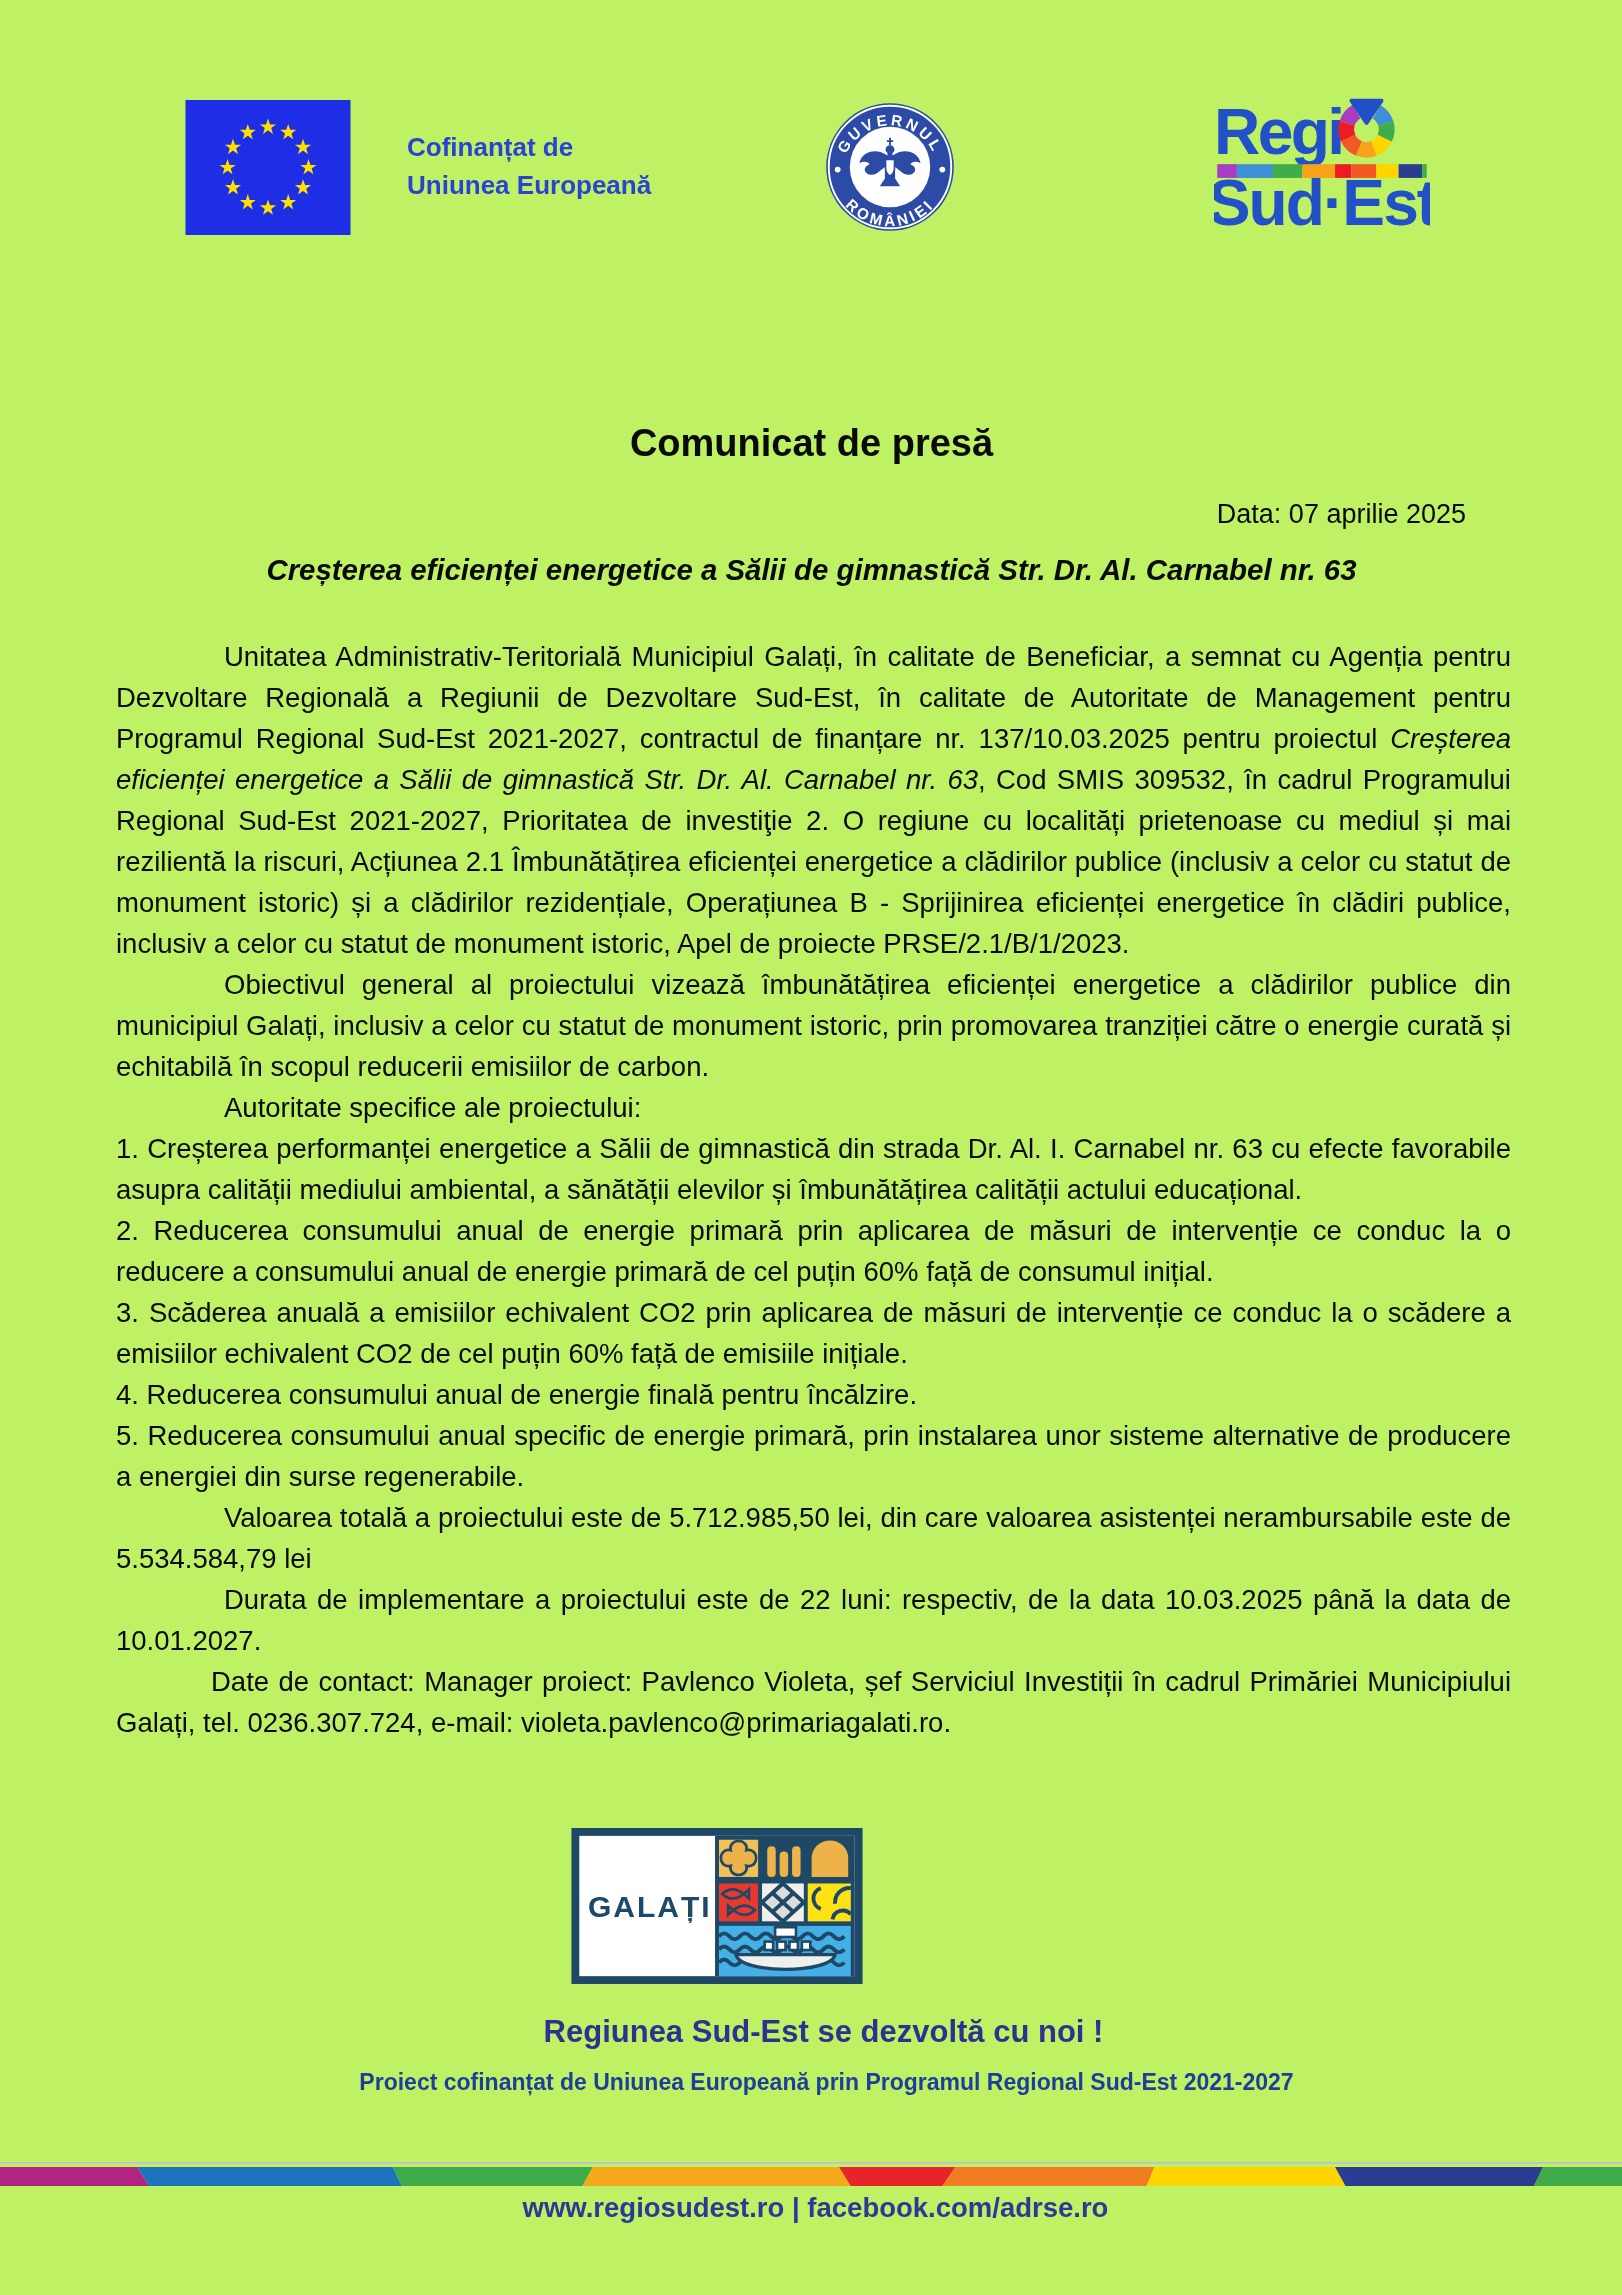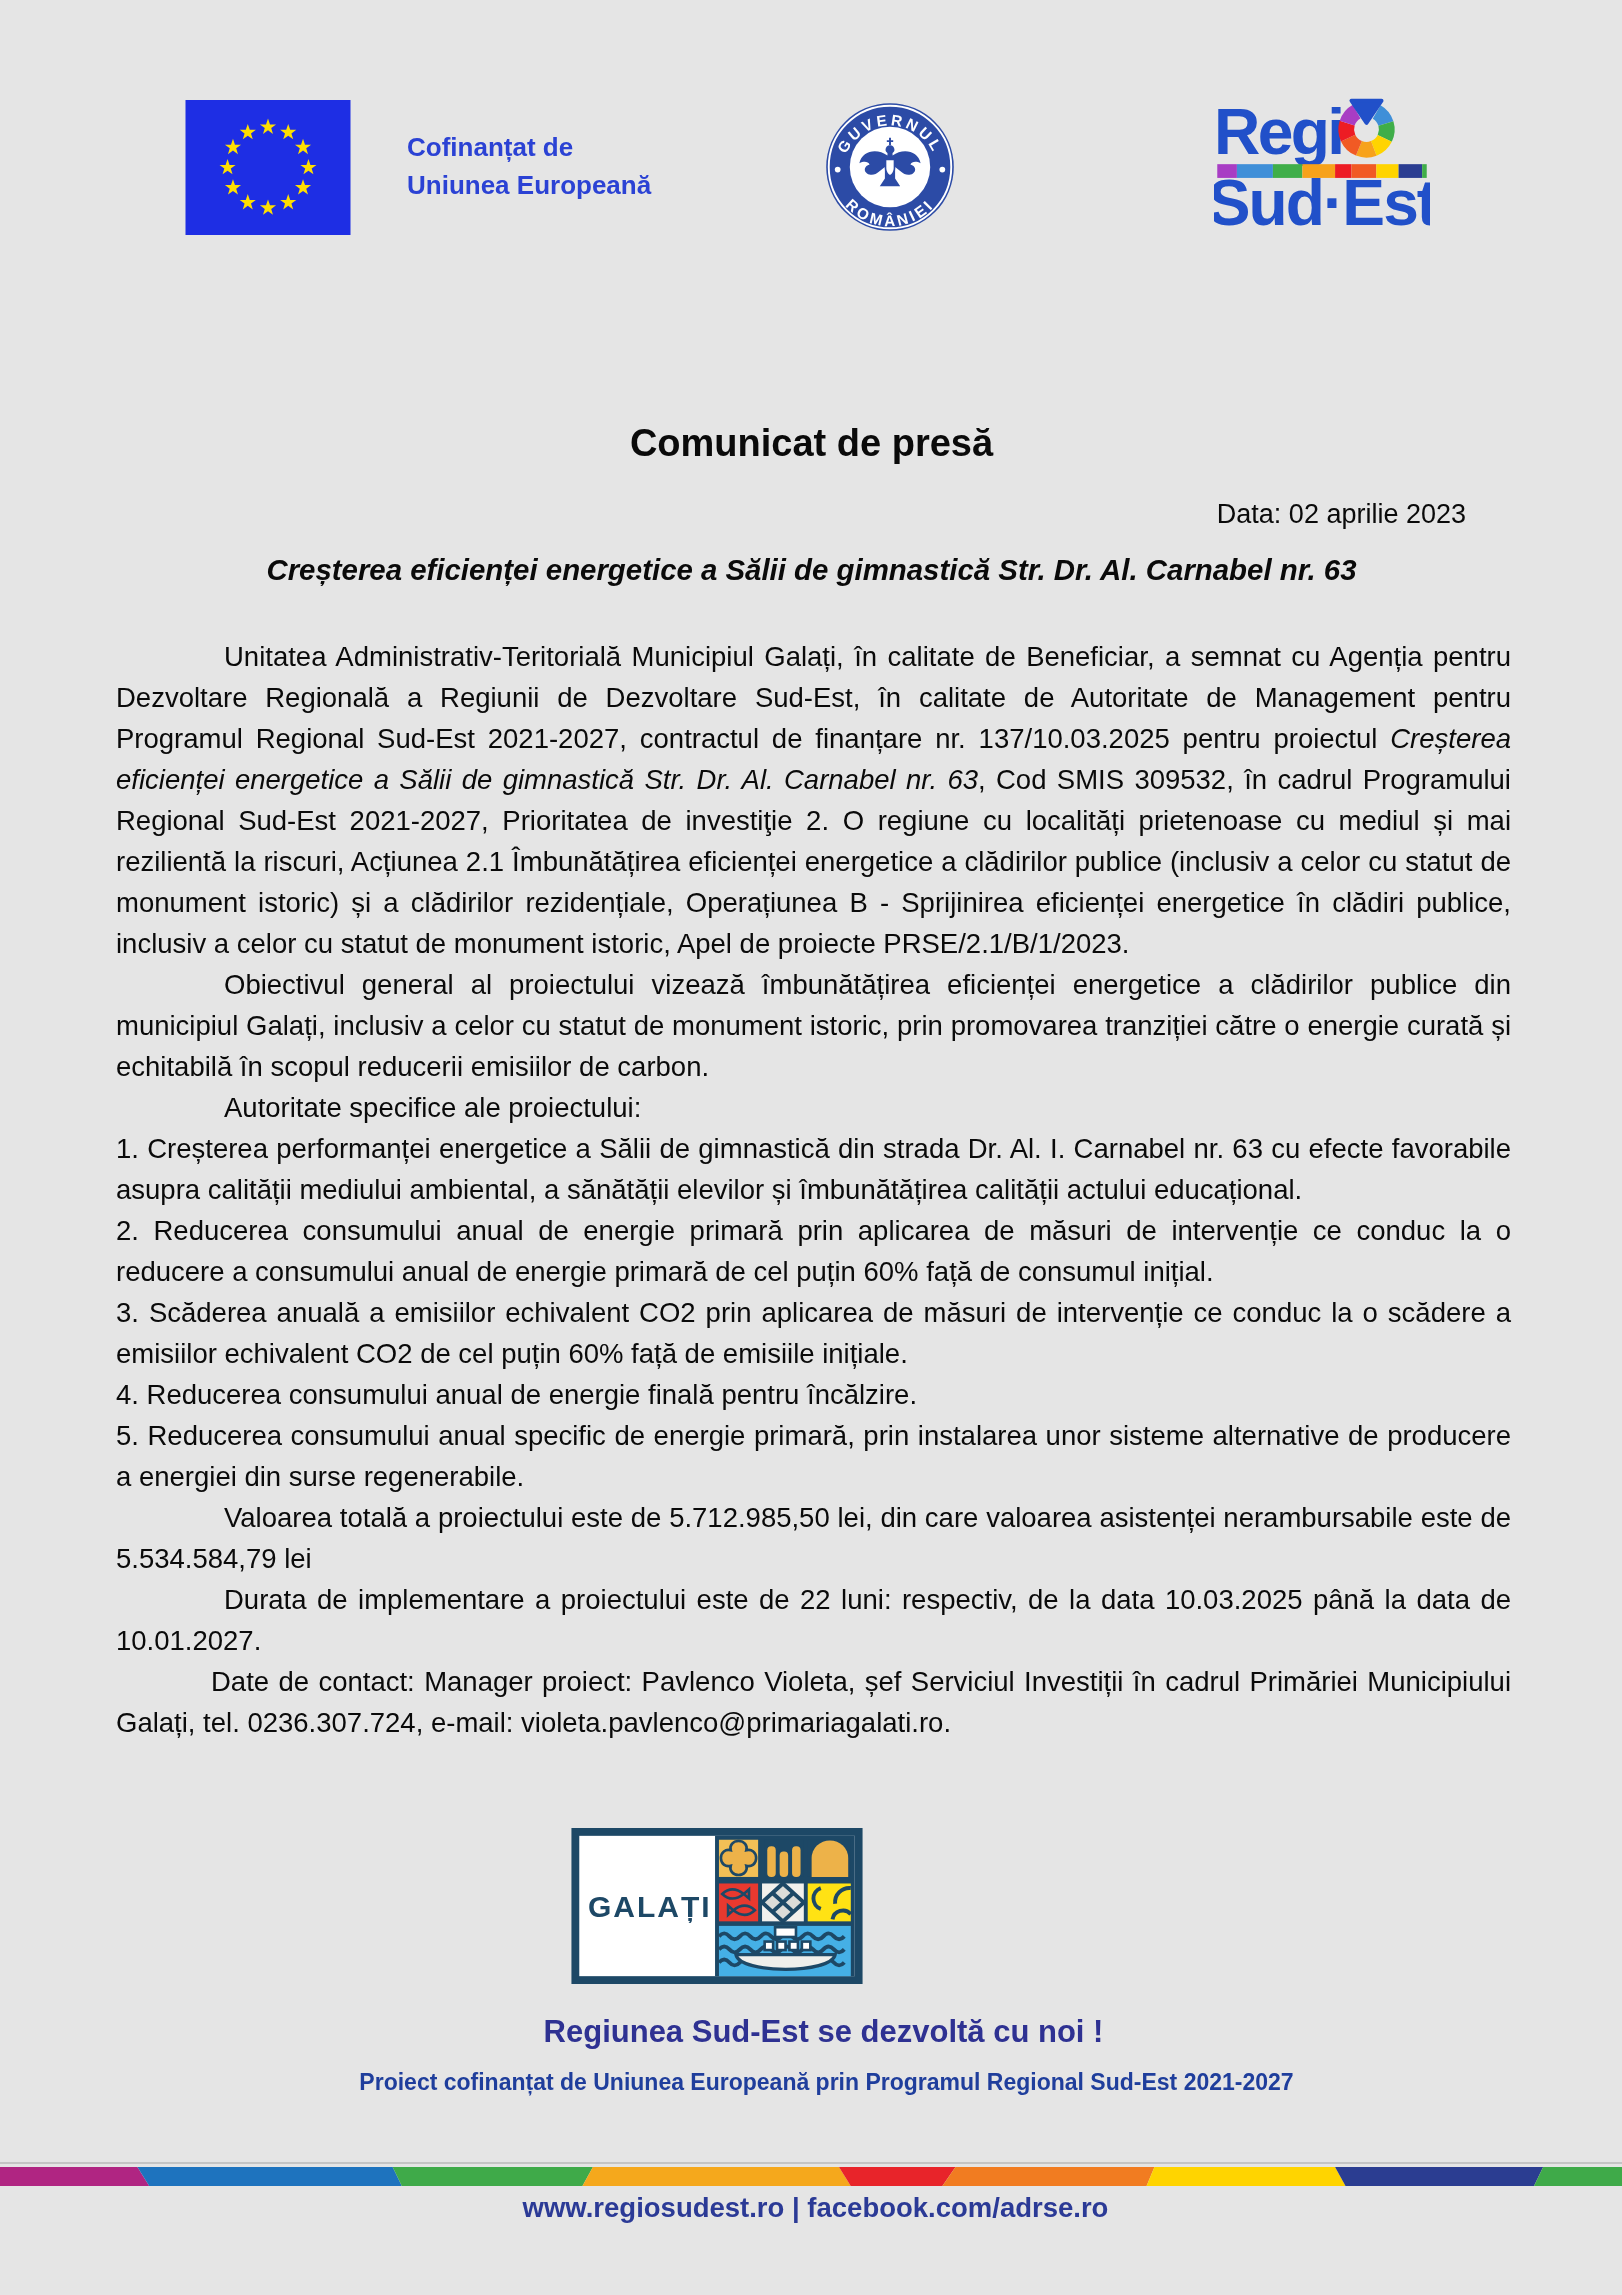--- a/index.html
+++ b/index.html
@@ -1,19 +1,19 @@
 <!DOCTYPE html>
 <html style="font-size:10.5px"><head>
 <meta charset="utf-8">
 <style>
   html,body{margin:0;padding:0;background:#9a9a9a;}
   .page{
     position:relative;
     width:1623px;height:2295px;
-    background:#e5e5e5;
+    background:#bef264;
     font-family:"Liberation Sans","DejaVu Sans",sans-serif;
     overflow:hidden;
     margin:0 auto;
   }
   
   .eu-flag{position:absolute;left:185px;top:100px;}
   .eu-label{
     position:absolute;left:407px;top:128px;
     font-size:26px;font-weight:bold;line-height:38px;
     color:#2b42d4;white-space:nowrap;
@@ -147,21 +147,21 @@
       <rect x="185" y="107" width="25" height="21" fill="#ed1c24"></rect>
       <rect x="210" y="107" width="38" height="21" fill="#f15a24"></rect>
       <rect x="248" y="107" width="34" height="21" fill="#ffd400"></rect>
       <rect x="282" y="107" width="36" height="21" fill="#2b3d91"></rect>
       <rect x="318" y="107" width="7" height="21" fill="#3fae49"></rect>
     </g>
     <text x="165" y="200" text-anchor="middle" font-size="98" font-weight="bold" letter-spacing="-3" fill="#2150c9">Sud·Est</text>
   </svg>
 
   <div class="doc-title">Comunicat de presă</div>
-  <div class="doc-date">Data: 02 aprilie 2023</div>
+  <div class="doc-date">Data: 07 aprilie 2025</div>
   <div class="doc-subtitle">Creșterea eficienței energetice a Sălii de gimnastică Str. Dr. Al. Carnabel nr. 63</div>
 
   <div class="body-text">
     <p class="p-ind"><span>Unitatea Administrativ-Teritorială Municipiul Galați, în calitate de Beneficiar,  a semnat cu Agenția pentru Dezvoltare Regională a Regiunii de Dezvoltare Sud-Est, în calitate de Autoritate de Management pentru Programul Regional Sud-Est 2021-2027, contractul de finanțare nr. 137/10.03.2025 pentru proiectul </span><i>Creșterea eficienței energetice a Sălii de gimnastică Str. Dr. Al. Carnabel nr. 63</i><span>, Cod SMIS 309532, în cadrul Programului Regional Sud-Est 2021-2027, Prioritatea de investiţie 2. O regiune cu localități prietenoase cu mediul și mai rezilientă la riscuri, Acțiunea 2.1 Îmbunătățirea eficienței energetice a clădirilor publice (inclusiv a celor cu statut de monument istoric) și a clădirilor rezidențiale,  Operațiunea B - Sprijinirea eficienței energetice în clădiri publice, inclusiv a celor cu statut de monument istoric, Apel de proiecte PRSE/2.1/B/1/2023.</span></p>
     <p class="p-ind">Obiectivul general al proiectului vizează îmbunătățirea eficienței energetice a clădirilor publice din municipiul Galați, inclusiv a celor cu statut de monument istoric, prin promovarea tranziției către o energie curată și echitabilă în scopul reducerii emisiilor de carbon.</p>
     <p class="p-ind">Autoritate specifice ale proiectului:</p>
     <p>1. Creșterea performanței energetice a Sălii de gimnastică din strada Dr. Al. I. Carnabel nr. 63 cu efecte favorabile asupra calității mediului ambiental, a sănătății elevilor și îmbunătățirea calității actului educațional.</p>
     <p>2. Reducerea consumului anual de energie primară prin aplicarea de măsuri de intervenție ce conduc la o reducere a consumului anual de energie primară de cel puțin 60% față de consumul inițial.</p>
     <p>3. Scăderea anuală a emisiilor echivalent CO2 prin aplicarea de măsuri de intervenție ce conduc la o scădere a emisiilor echivalent CO2 de cel puțin 60% față de emisiile inițiale.</p>
     <p>4. Reducerea consumului anual de energie finală pentru încălzire.</p>

